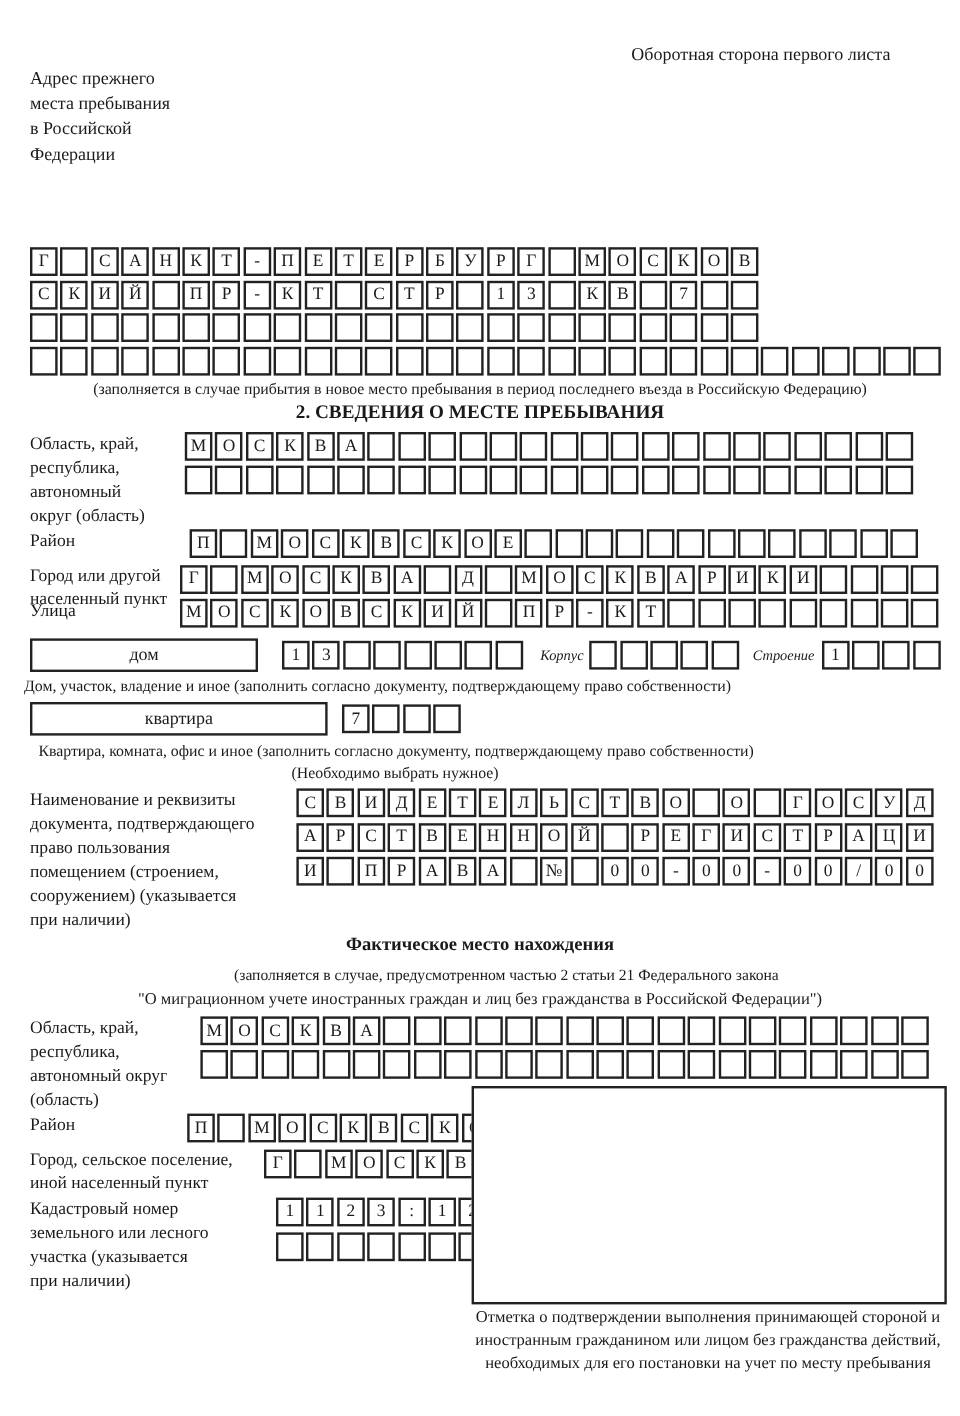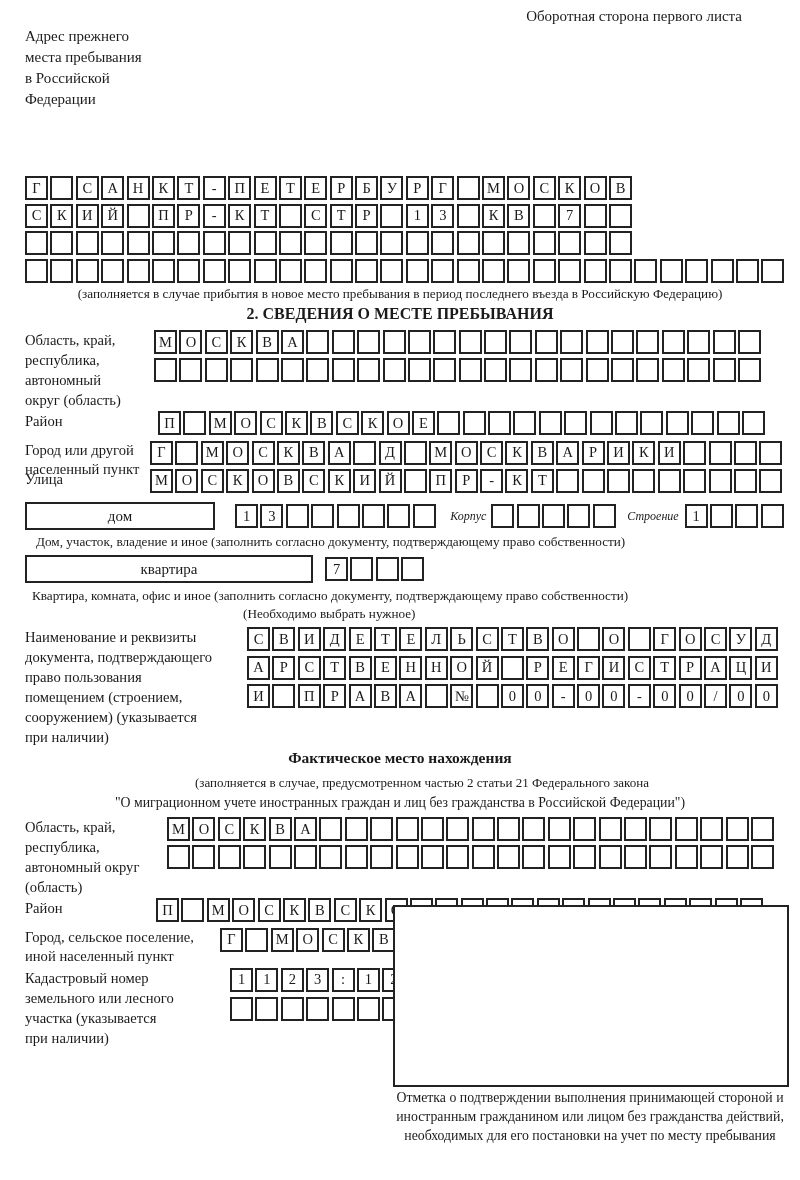--- a/index.html
+++ b/index.html
@@ -1,18 +1,18 @@
 <!DOCTYPE html>
 <html><head>
 <meta charset="utf-8">
 <style>
   html,body{margin:0;padding:0;background:#fff;}
   .page{position:relative;width:800px;height:1180px;background:#fff;overflow:hidden;
         font-family:"Liberation Serif","DejaVu Serif",serif;color:#1a1a1a;}
-  .hdr{padding-top:8px;padding-right:58px;text-align:right;font-size:15px;}
+  .hdr{padding-top:38px;padding-right:58px;text-align:right;font-size:15px;}
   .flexrow{display:flex;align-items:flex-start;margin-left:25px;}
   .lbl{font-size:14.6px;line-height:20px;white-space:nowrap;}
   .lbl21{font-size:15px;line-height:21px;white-space:nowrap;}
   .lc150{width:150px;flex:0 0 150px;}
   .lc130{width:129px;flex:0 0 129px;}
   .lc133{width:133px;flex:0 0 133px;}
   .lc125{width:125px;flex:0 0 125px;}
   .lc222{width:222px;flex:0 0 222px;}
   .lc142{width:142px;flex:0 0 142px;}
   .lc131{width:131px;flex:0 0 131px;}
@@ -350,24 +350,24 @@
     <div style="width:9px;"></div>
     <div class="inlab">Строение</div>
     <div style="width:6px;"></div>
     <div class="cells" style="margin-bottom:0;">
         <span class="cell">1</span>
         <span class="cell"></span>
         <span class="cell"></span>
         <span class="cell"></span>
       </div>
   </div>
-  <div class="note" style="margin-left:36px;margin-top:4px;">Дом, участок, владение и иное (заполнить согласно документу, подтверждающему право собственности)</div>
+  <div class="note" style="margin-left:20px;margin-top:4px;">Дом, участок, владение и иное (заполнить согласно документу, подтверждающему право собственности)</div>
 
   <div class="flexrow" style="margin-top:5px;align-items:center;">
-    <div class="widebox" style="width:288px;">квартира</div>
+    <div class="widebox" style="width:248px;">квартира</div>
     <div style="width:12px;"></div>
     <div class="cells" style="margin-bottom:0;">
         <span class="cell">7</span>
         <span class="cell"></span>
         <span class="cell"></span>
         <span class="cell"></span>
       </div>
   </div>
   <div class="note" style="margin-left:32px;margin-top:5px;">Квартира, комната, офис и иное (заполнить согласно документу, подтверждающему право собственности)</div>
 

